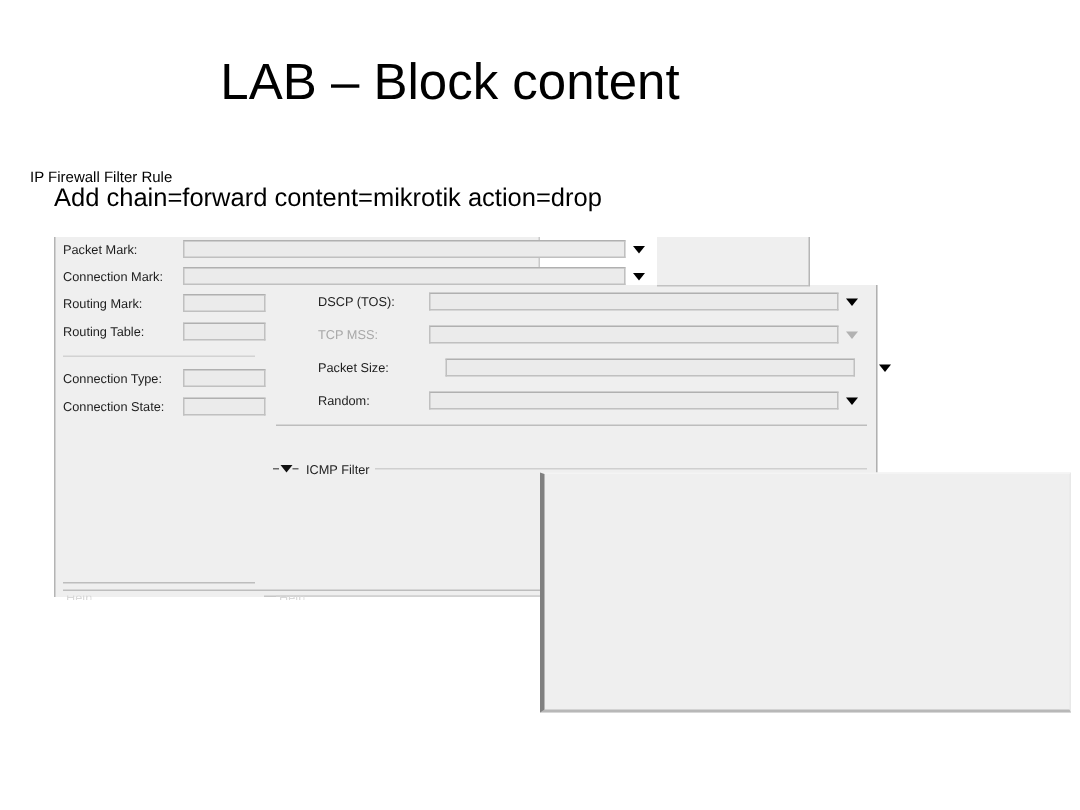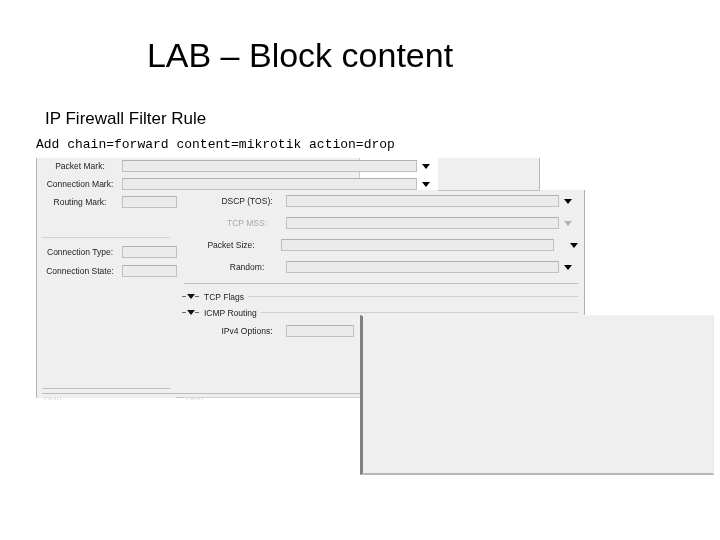--- a/index.html
+++ b/index.html
@@ -24,32 +24,31 @@
     width: 600px;
     text-align: center;
     font-size: 34px;
     line-height: 44px;
     font-weight: 400;
     letter-spacing: 0px;
     color: #000;
   }
   #lab-subtitle {
     position: absolute;
-    left: 45px;
+    left: 20px;
     top: 109px;
+    font-size: 10px;
+    line-height: 20px;
+  }
+  #lab-command {
+    position: absolute;
+    left: 36px;
+    top: 122px;
     font-size: 17px;
     line-height: 20px;
-  }
-  #lab-command {
-    position: absolute;
-    left: 36px;
-    top: 135px;
-    font-size: 13px;
-    line-height: 20px;
-    font-family: Liberation Mono, monospace;
   }
 
   
   #screenshot-stack {
     position: absolute;
     left: 0;
     top: 150px;
     width: 720px;
     height: 340px;
   }
@@ -101,21 +100,21 @@
   .frow {
     position: absolute;
     height: 14px;
     display: flex;
     align-items: center;
   }
   .flabel {
     font-size: 8.5px;
     line-height: 10px;
     color: #1c1c1c;
-    text-align: center;
+    text-align: left;
     white-space: nowrap;
     padding-right: 4px;
   }
   .flabel.dim { color: #a8a8a8; }
   .fbox {
     background: #ebebeb;
     border: 1px solid #c0c0c0;
     border-top-color: #b0b0b0;
     height: 12px;
     box-sizing: border-box;
@@ -203,20 +202,24 @@
     <div class="flabel" style="width:76px;">Routing Mark:</div>
     <div class="fbox" style="width:55px;"></div>
   </div>
 
   <div class="frow" style="left:42px; top:27px;">
     <div class="flabel" style="width:76px;">Connection Mark:</div>
     <div class="fbox" style="width:295px;"></div>
     <div class="arrow"></div>
   </div>
 
+  <div class="frow" style="left:42px; top:64px;">
+    <div class="flabel" style="width:76px;">Routing Table:</div>
+    <div class="fbox" style="width:55px;"></div>
+  </div>
 
   <div class="hrule" style="left:42px; top:87px; width:128px;"></div>
 
   <div class="frow" style="left:42px; top:95px;">
     <div class="flabel" style="width:76px;">Connection Type:</div>
     <div class="fbox" style="width:55px;"></div>
   </div>
 
   <div class="frow" style="left:212px; top:44px;">
     <div class="flabel" style="width:70px;">DSCP (TOS):</div>
@@ -228,54 +231,43 @@
     <div class="flabel" style="width:76px;">Connection State:</div>
     <div class="fbox" style="width:55px;"></div>
   </div>
 
   <div class="frow" style="left:212px; top:66px;">
     <div class="flabel dim" style="width:70px;">TCP MSS:</div>
     <div class="fbox" style="width:273px;"></div>
     <div class="arrow dim"></div>
   </div>
 
-  <div class="frow" style="left:196px; top:88px;gap:11px;">
+  <div class="frow" style="left:212px; top:88px;gap:11px;">
     <div class="flabel" style="width:70px;">Packet Size:</div>
     <div class="fbox" style="width:273px;"></div>
     <div class="arrow"></div>
   </div>
 
   <div class="frow" style="left:212px; top:110px;">
     <div class="flabel" style="width:70px;">Random:</div>
     <div class="fbox" style="width:273px;"></div>
     <div class="arrow"></div>
   </div>
 
   <div class="hrule dark" style="left:184px; top:133px; width:394px;"></div>
 
-  <div class="section" style="left:182px; top:141px; width:396px;">
-    <span class="dash"></span>
-    <span class="tri"></span>
-    <span class="dash"></span>
-    <span class="sec-label">TCP Flags</span>
-    <span class="sec-line" style="flex:1;"></span>
-  </div>
 
   <div class="section" style="left:182px; top:157px; width:396px;">
     <span class="dash"></span>
     <span class="tri"></span>
     <span class="dash"></span>
-    <span class="sec-label">ICMP Routing</span>
+    <span class="sec-label">ICMP Filter</span>
     <span class="sec-line" style="flex:1;"></span>
   </div>
 
-  <div class="frow" style="left:212px; top:174px;">
-    <div class="flabel" style="width:70px;">IPv4 Options:</div>
-    <div class="fbox" style="width:68px;"></div>
-  </div>
 
 
   <div class="hrule dark" style="left:42px; top:238px; width:128px;"></div>
   <div class="hrule dark" style="left:42px; top:243px; width:536px;"></div>
   <div class="hrule" style="left:184px; top:247px; width:394px;"></div>
 
   <div class="cutoff" style="left:44px; top:247px;">Help</div>
   <div class="cutoff" style="left:186px; top:247px;">Help</div>
 
   <div class="winbox" id="dialog-overlay"></div>

